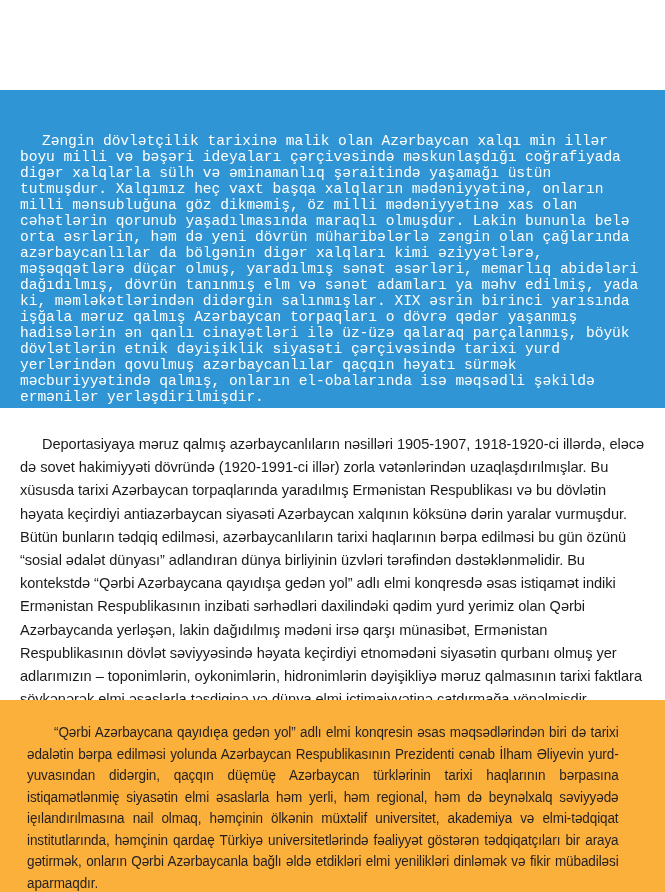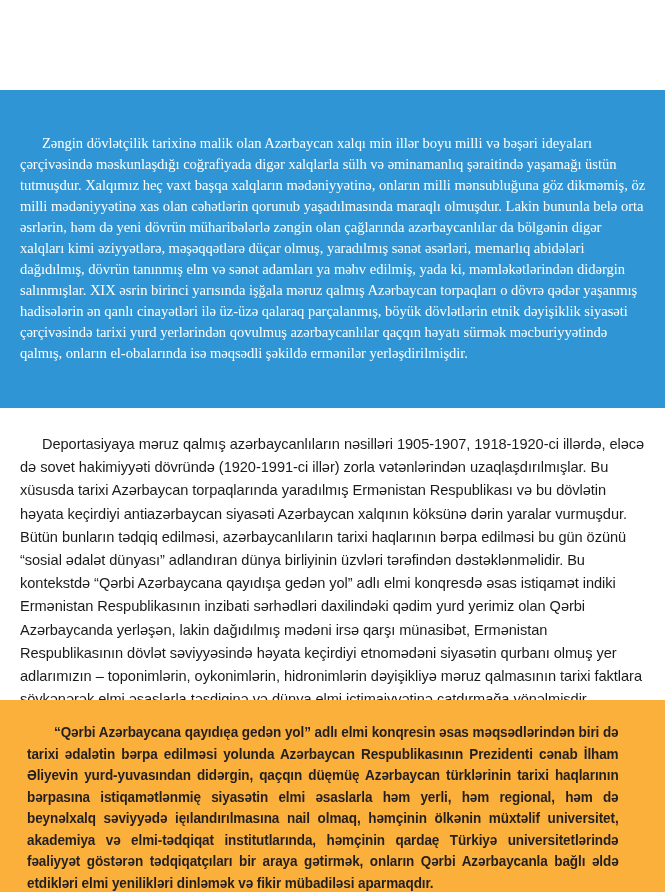--- a/index.html
+++ b/index.html
@@ -54,23 +54,23 @@
     height: 318px;
     background: #3095d5;
     box-sizing: border-box;
   }
   .block-blue .para {
     position: absolute;
     left: 20px;
     top: 43px;
     width: 626px;
     color: #ffffff;
-    font-family: Liberation Serif, serif;
+    font-family: Liberation Mono, monospace;
     font-size: 14.6px;
-    line-height: 21px;
+    line-height: 16px;
     text-indent: 22px;
     text-align: left;
     letter-spacing: -0.05px;
   }
 
   
   .block-white {
     position: absolute;
     left: 0;
     top: 408px;
@@ -95,21 +95,20 @@
 
   
   .block-orange {
     position: absolute;
     left: 0;
     top: 700px;
     width: 665px;
     height: 192px;
     background: #fbb03c;
     box-sizing: border-box;
-    font-weight: bold;
   }
   .block-orange .para {
     position: absolute;
     left: 27px;
     top: 22px;
     width: 613px;
     color: #231f20;
     font-family: "Liberation Sans", sans-serif;
     font-size: 14px;
     line-height: 21.5px;

